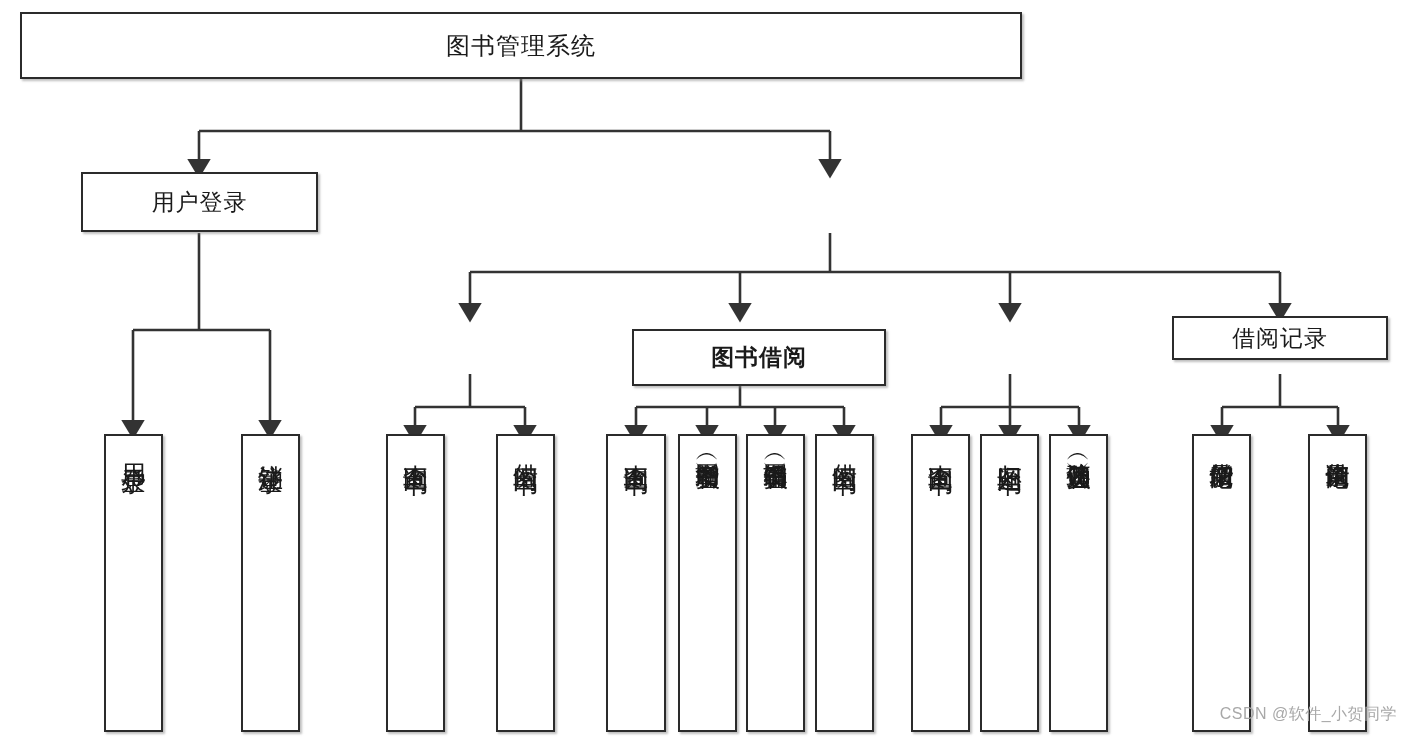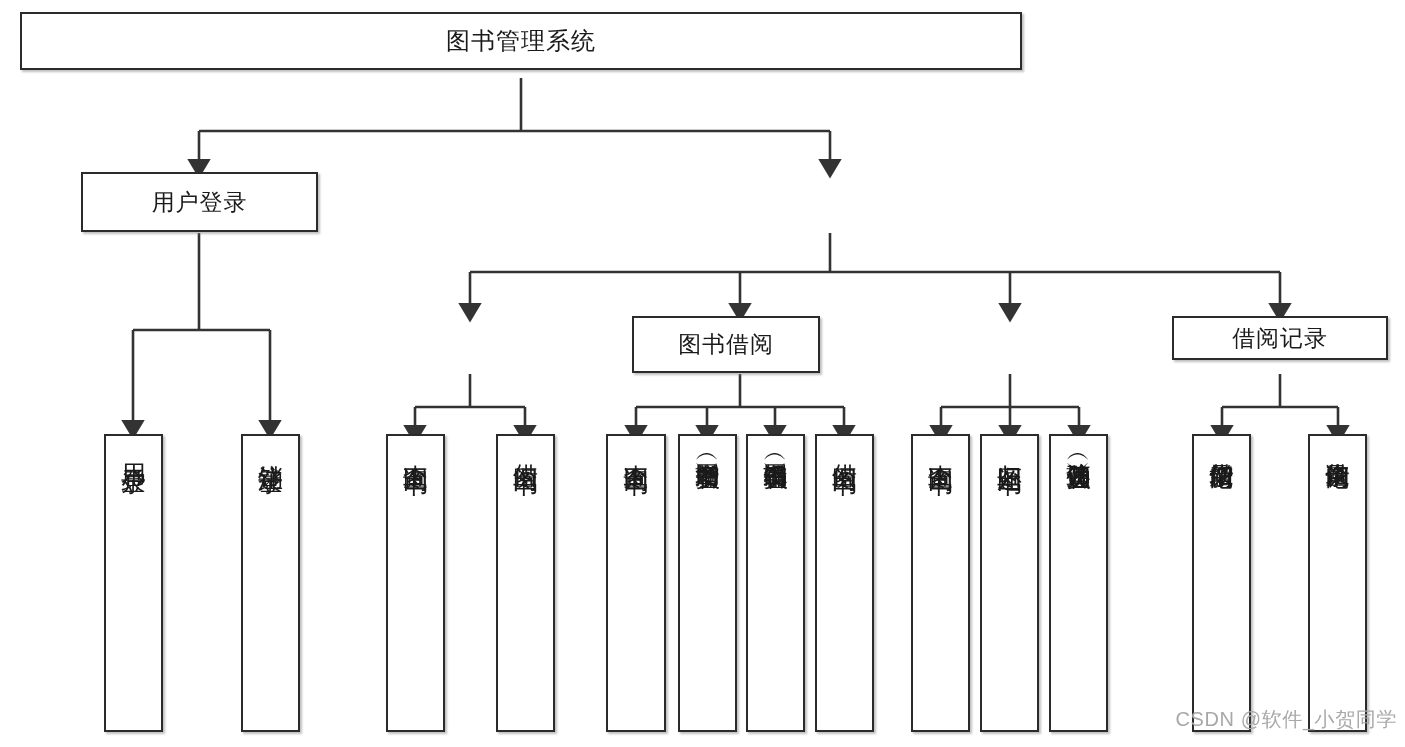--- a/index.html
+++ b/index.html
@@ -65,22 +65,22 @@
     line-height: 1;
     white-space: nowrap;
   }
   .node.vert.tight .node-label {
     font-size: 24px;
     letter-spacing: 0.02em;
   }
   #watermark {
     position: absolute;
     right: 8px;
-    bottom: 14px;
-    font-size: 20px;
+    bottom: 22px;
+    font-size: 16px;
     color: #a8a8a8;
     letter-spacing: 0.03em;
     white-space: nowrap;
     pointer-events: none;
   }
 </style>
 </head>
 <body>
 
 <div id="diagram-root">
@@ -128,29 +128,29 @@
       <path d="M1010,407 L1010,429" marker-end="url(#arrowhead)"></path>
       <path d="M1079,407 L1079,429" marker-end="url(#arrowhead)"></path>
 
       <path d="M1280,374 L1280,407"></path>
       <path d="M1222,407 L1338,407"></path>
       <path d="M1222,407 L1222,429" marker-end="url(#arrowhead)"></path>
       <path d="M1338,407 L1338,429" marker-end="url(#arrowhead)"></path>
     </g>
   </svg>
 
-  <div class="node horiz title" style="left:20px; top:12px; width:1002px; height:58px;">
+  <div class="node horiz title" style="left:20px; top:12px; width:1002px; height:67px;">
     <span class="node-label">图书管理系统</span>
   </div>
 
   <div class="node horiz" style="left:81px; top:172px; width:237px; height:60px;">
     <span class="node-label">用户登录</span>
   </div>
 
-  <div class="node horiz" style="left:632px; top:316px; width:188px; height:57px;">
+  <div class="node horiz" style="left:632px; top:329px; width:254px; height:57px;font-weight:bold;">
     <span class="node-label">图书借阅</span>
   </div>
   <div class="node horiz" style="left:1172px; top:316px; width:216px; height:44px;">
     <span class="node-label">借阅记录</span>
   </div>
 
   <div class="node vert" style="left:104px; top:434px; width:59px; height:298px;">
     <span class="node-label">用户登录</span>
   </div>
   <div class="node vert" style="left:241px; top:434px; width:59px; height:298px;">

